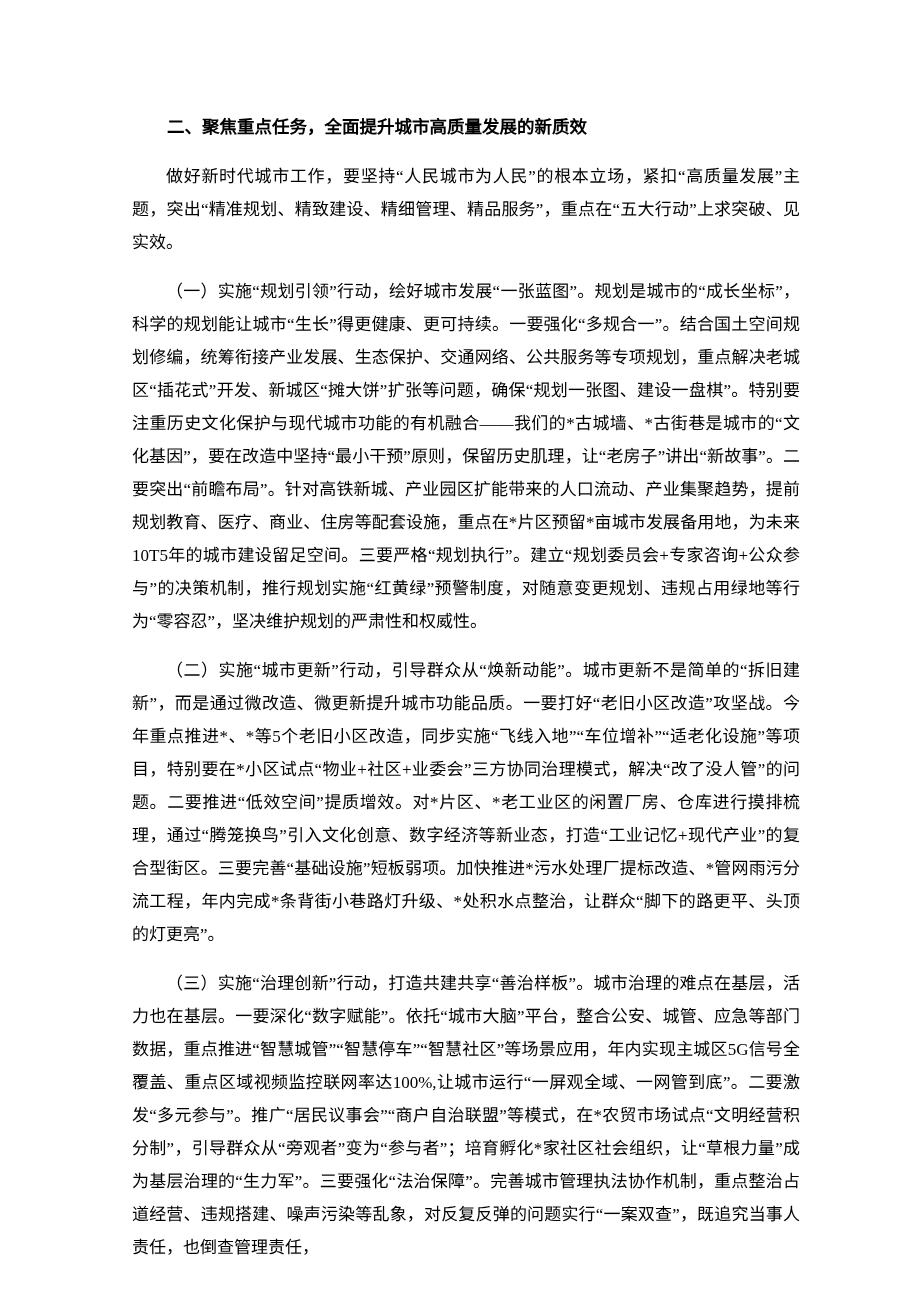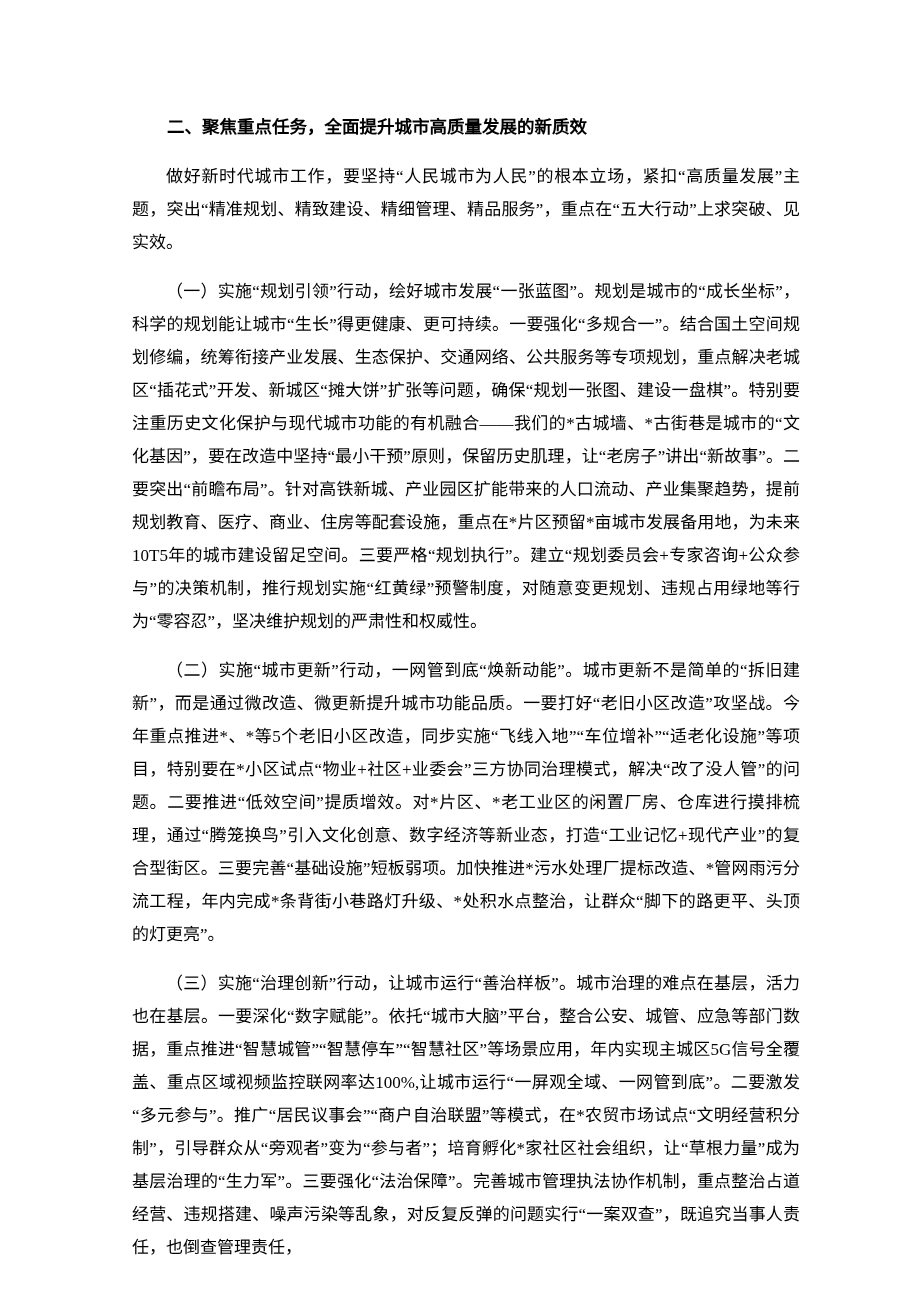--- a/index.html
+++ b/index.html
@@ -51,18 +51,18 @@
 
 <div class="page">
   <div class="doc">
 
     <h2 class="heading">二、聚焦重点任务，全面提升城市高质量发展的新质效</h2>
 
     <p><span>做好新时代城市工作，要坚持“人民城市为人民”的根本立场，紧扣“高质量发展”主题，突出“精准规划、精致建设、精细管理、精品服务”，重点在“五大行动”上求突破、见实效。</span></p>
 
     <p><span class="lead">（一）实施“规划引领”行动，绘好城市发展“一张蓝图”</span><span>。规划是城市的“成长坐标”，科学的规划能让城市“生长”得更健康、更可持续。一要强化“多规合一”。结合国土空间规划修编，统筹衔接产业发展、生态保护、交通网络、公共服务等专项规划，重点解决老城区“插花式”开发、新城区“摊大饼”扩张等问题，确保“规划一张图、建设一盘棋”。特别要注重历史文化保护与现代城市功能的有机融合——我们的*古城墙、*古街巷是城市的“文化基因”，要在改造中坚持“最小干预”原则，保留历史肌理，让“老房子”讲出“新故事”。二要突出“前瞻布局”。针对高铁新城、产业园区扩能带来的人口流动、产业集聚趋势，提前规划教育、医疗、商业、住房等配套设施，重点在*片区预留*亩城市发展备用地，为未来10T5年的城市建设留足空间。三要严格“规划执行”。建立“规划委员会+专家咨询+公众参与”的决策机制，推行规划实施“红黄绿”预警制度，对随意变更规划、违规占用绿地等行为“零容忍”，坚决维护规划的严肃性和权威性。</span></p>
 
-    <p><span class="lead">（二）实施“城市更新”行动，一网管到底“焕新动能”</span><span>。城市更新不是简单的“拆旧建新”，而是通过微改造、微更新提升城市功能品质。一要打好“老旧小区改造”攻坚战。今年重点推进*、*等5个老旧小区改造，同步实施“飞线入地”“车位增补”“适老化设施”等项目，特别要在*小区试点“物业+社区+业委会”三方协同治理模式，解决“改了没人管”的问题。二要推进“低效空间”提质增效。对*片区、*老工业区的闲置厂房、仓库进行摸排梳理，通过“腾笼换鸟”引入文化创意、数字经济等新业态，打造“工业记忆+现代产业”的复合型街区。三要完善“基础设施”短板弱项。加快推进*污水处理厂提标改造、*管网雨污分流工程，年内完成*条背街小巷路灯升级、*处积水点整治，让群众“脚下的路更平、头顶的灯更亮”。</span></p>
+    <p><span class="lead">（二）实施“城市更新”行动，引导群众从“焕新动能”</span><span>。城市更新不是简单的“拆旧建新”，而是通过微改造、微更新提升城市功能品质。一要打好“老旧小区改造”攻坚战。今年重点推进*、*等5个老旧小区改造，同步实施“飞线入地”“车位增补”“适老化设施”等项目，特别要在*小区试点“物业+社区+业委会”三方协同治理模式，解决“改了没人管”的问题。二要推进“低效空间”提质增效。对*片区、*老工业区的闲置厂房、仓库进行摸排梳理，通过“腾笼换鸟”引入文化创意、数字经济等新业态，打造“工业记忆+现代产业”的复合型街区。三要完善“基础设施”短板弱项。加快推进*污水处理厂提标改造、*管网雨污分流工程，年内完成*条背街小巷路灯升级、*处积水点整治，让群众“脚下的路更平、头顶的灯更亮”。</span></p>
 
-    <p><span class="lead">（三）实施“治理创新”行动，让城市运行“善治样板”</span><span>。城市治理的难点在基层，活力也在基层。一要深化“数字赋能”。依托“城市大脑”平台，整合公安、城管、应急等部门数据，重点推进“智慧城管”“智慧停车”“智慧社区”等场景应用，年内实现主城区5G信号全覆盖、重点区域视频监控联网率达100%,让城市运行“一屏观全域、一网管到底”。二要激发“多元参与”。推广“居民议事会”“商户自治联盟”等模式，在*农贸市场试点“文明经营积分制”，引导群众从“旁观者”变为“参与者”；培育孵化*家社区社会组织，让“草根力量”成为基层治理的“生力军”。三要强化“法治保障”。完善城市管理执法协作机制，重点整治占道经营、违规搭建、噪声污染等乱象，对反复反弹的问题实行“一案双查”，既追究当事人责任，也倒查管理责任，</span></p>
+    <p><span class="lead">（三）实施“治理创新”行动，打造共建共享“善治样板”</span><span>。城市治理的难点在基层，活力也在基层。一要深化“数字赋能”。依托“城市大脑”平台，整合公安、城管、应急等部门数据，重点推进“智慧城管”“智慧停车”“智慧社区”等场景应用，年内实现主城区5G信号全覆盖、重点区域视频监控联网率达100%,让城市运行“一屏观全域、一网管到底”。二要激发“多元参与”。推广“居民议事会”“商户自治联盟”等模式，在*农贸市场试点“文明经营积分制”，引导群众从“旁观者”变为“参与者”；培育孵化*家社区社会组织，让“草根力量”成为基层治理的“生力军”。三要强化“法治保障”。完善城市管理执法协作机制，重点整治占道经营、违规搭建、噪声污染等乱象，对反复反弹的问题实行“一案双查”，既追究当事人责任，也倒查管理责任，</span></p>
 
   </div>
 </div>
 
 </body></html>

